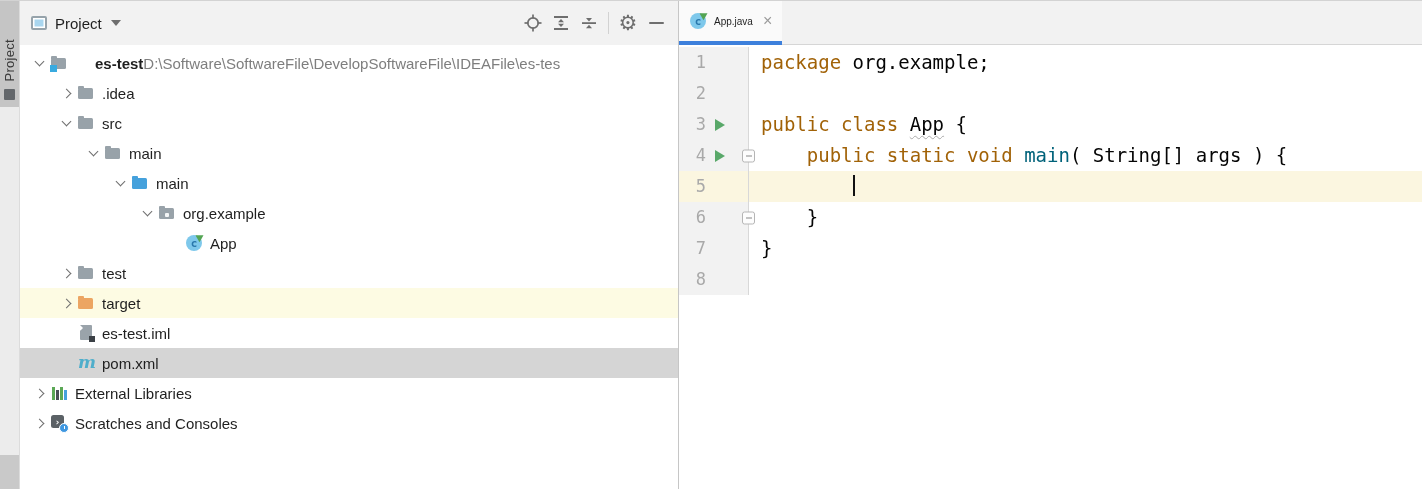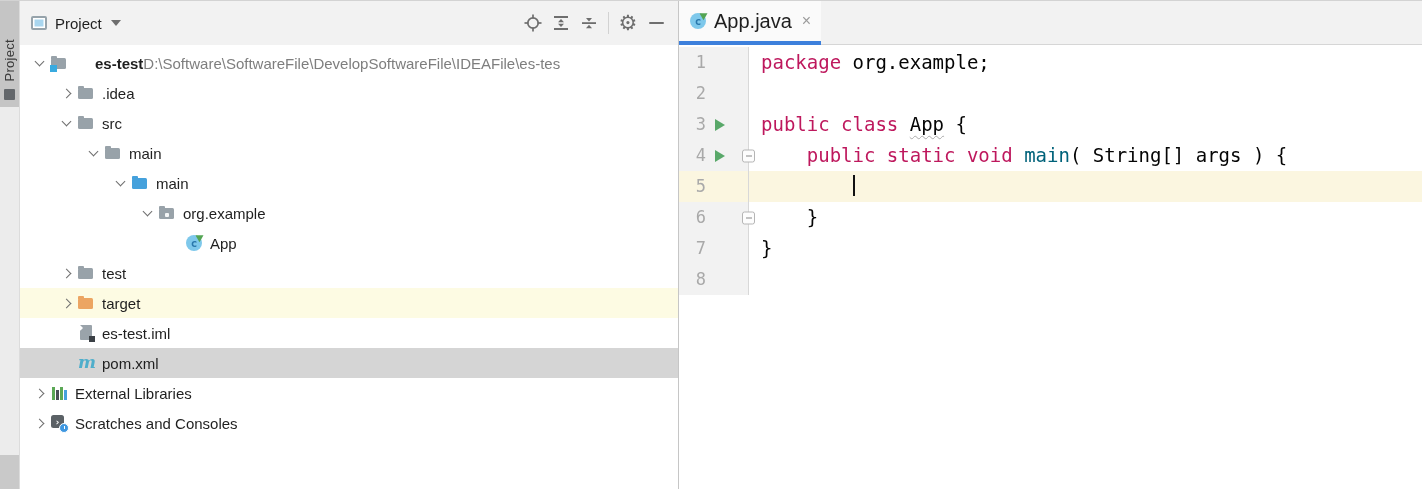--- a/index.html
+++ b/index.html
@@ -75,35 +75,35 @@
   .lbl { flex:none; }
   .lbl.bold { font-weight:bold;margin-left:20px; }
   .tpath { color:#7E7E7E; overflow:hidden; }
 
   
   .editor { flex:1; min-width:0; border-left:1px solid #C6C6C6; display:flex; flex-direction:column; background:#fff; }
   .tabbar { height:44px; flex:none; background:#F2F2F2; box-shadow:inset 0 -1px 0 #D6D6D6; display:flex; align-items:stretch; }
   .tab { display:flex; align-items:center; gap:8px; padding:0 10px 0 11px; background:#FAFAFA;
     border-bottom:4px solid #3D80DC; cursor:pointer; }
   .tab .ticon { margin-right:0; }
-  .tab-title { font-size:20px; color:#1F1F1F; }
+  .tab-title { font-size:10px; color:#1F1F1F; }
   .tab-close { font-size:16px; color:#9B9B9B; line-height:1; margin-left:2px; cursor:pointer; }
 
   .edit-body { flex:1; min-height:0; padding-top:2px; font-family:"DejaVu Sans Mono",monospace; font-size:19px; background:#fff; }
   .eline { display:flex; height:31px; line-height:31px; }
   .egut { width:70px; flex:none; display:flex; background:#F2F2F2; border-right:1px solid #D8D8D8; position:relative; }
   .eln { width:27px; flex:none; text-align:right; font-size:17px; color:#A9A9A9; }
   .egicons { flex:1; position:relative; }
   .run-arrow { position:absolute; left:9px; top:50%; transform:translateY(-50%); width:0; height:0;
     border-top:6px solid transparent; border-bottom:6px solid transparent; border-left:10px solid #59A869; cursor:pointer; }
   .fold-marker { position:absolute; right:-7px; top:50%; transform:translateY(-50%); width:13px; height:13px;
     background:#FDFDFD; border:1px solid #B5B5B5; border-radius:2.5px; z-index:2; cursor:pointer; }
   .fold-marker::after { content:""; position:absolute; left:2.5px; top:5px; width:6px; height:1.6px; background:#8A8A8A; }
   .ecode { flex:1; white-space:pre; color:#050505; padding-left:12px; overflow:hidden; }
-  .tok.kw  { color:#be185d; }
+  .tok.kw  { color:#a16207; }
   .tok.mth { color:#00627A; }
   .tok.typo { text-decoration:underline wavy #ABABAB 1px; text-underline-offset:4px; }
   .eline.current .egut, .eline.current .ecode { background:#FBF6E0; }
   .caret { display:inline-block; width:2px; height:21px; background:#111; vertical-align:middle; margin-bottom:4px; }
 </style>
 </head>
 <body>
 
 <div class="app">
 

